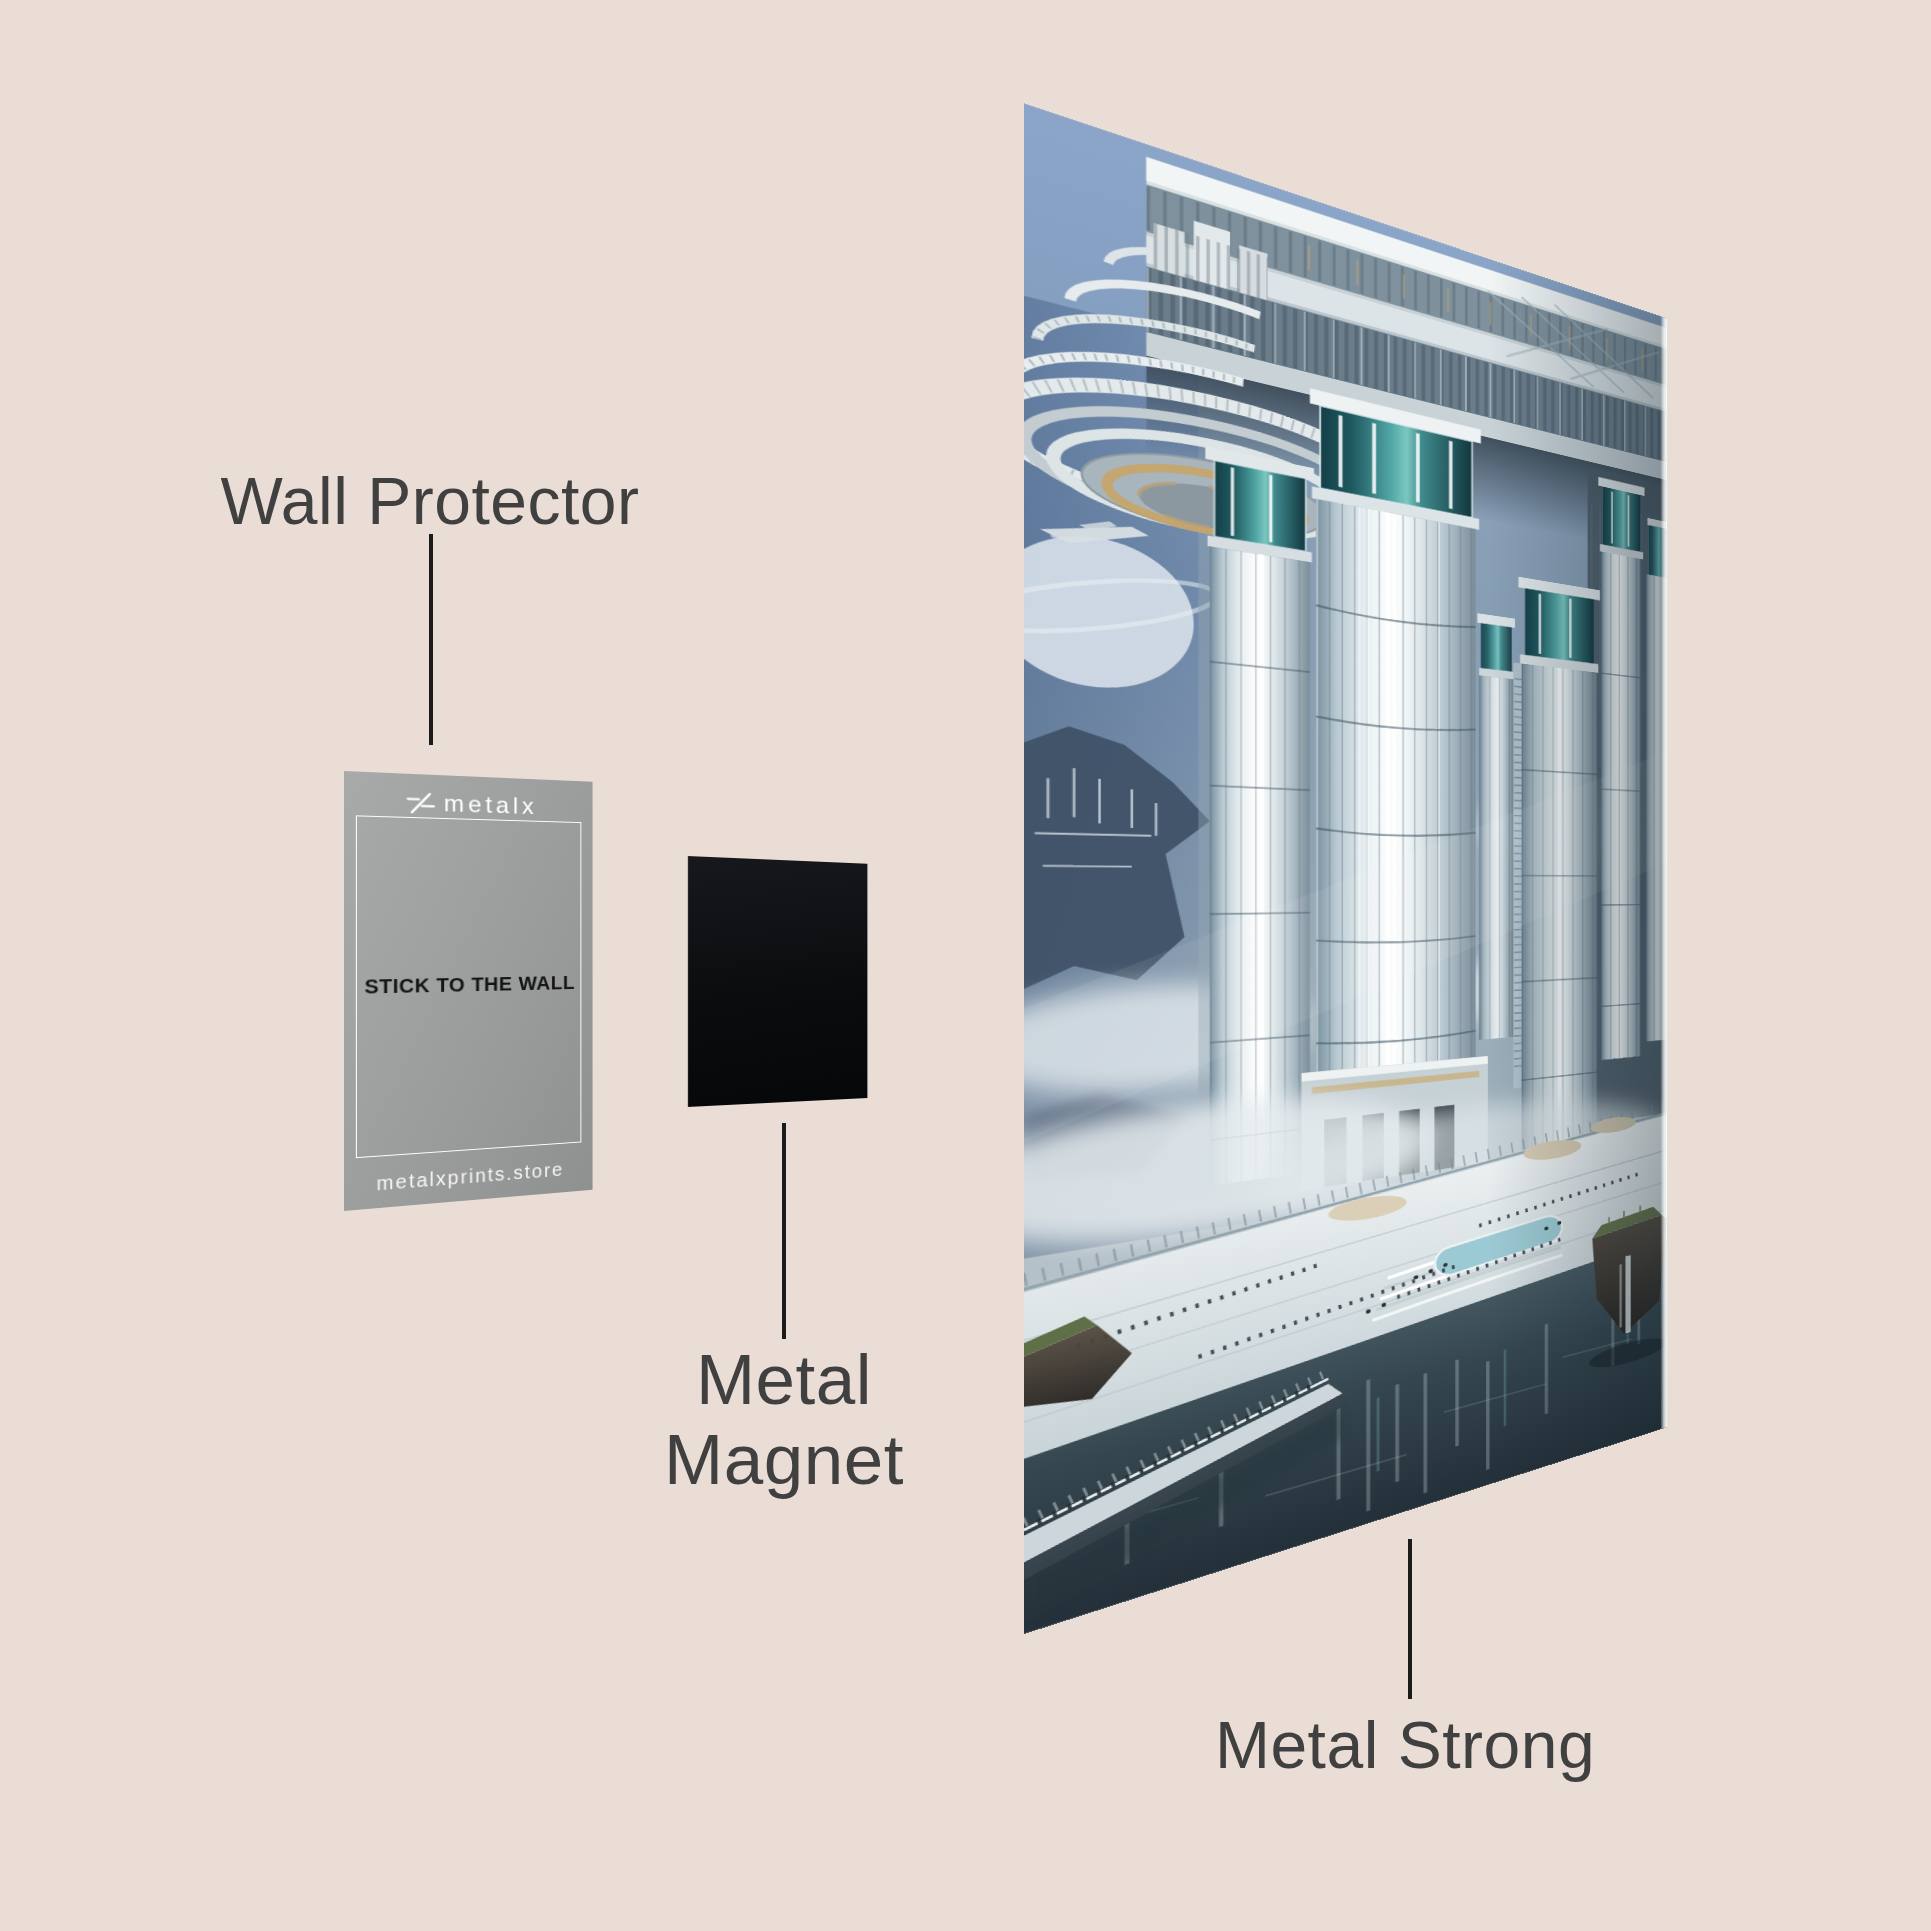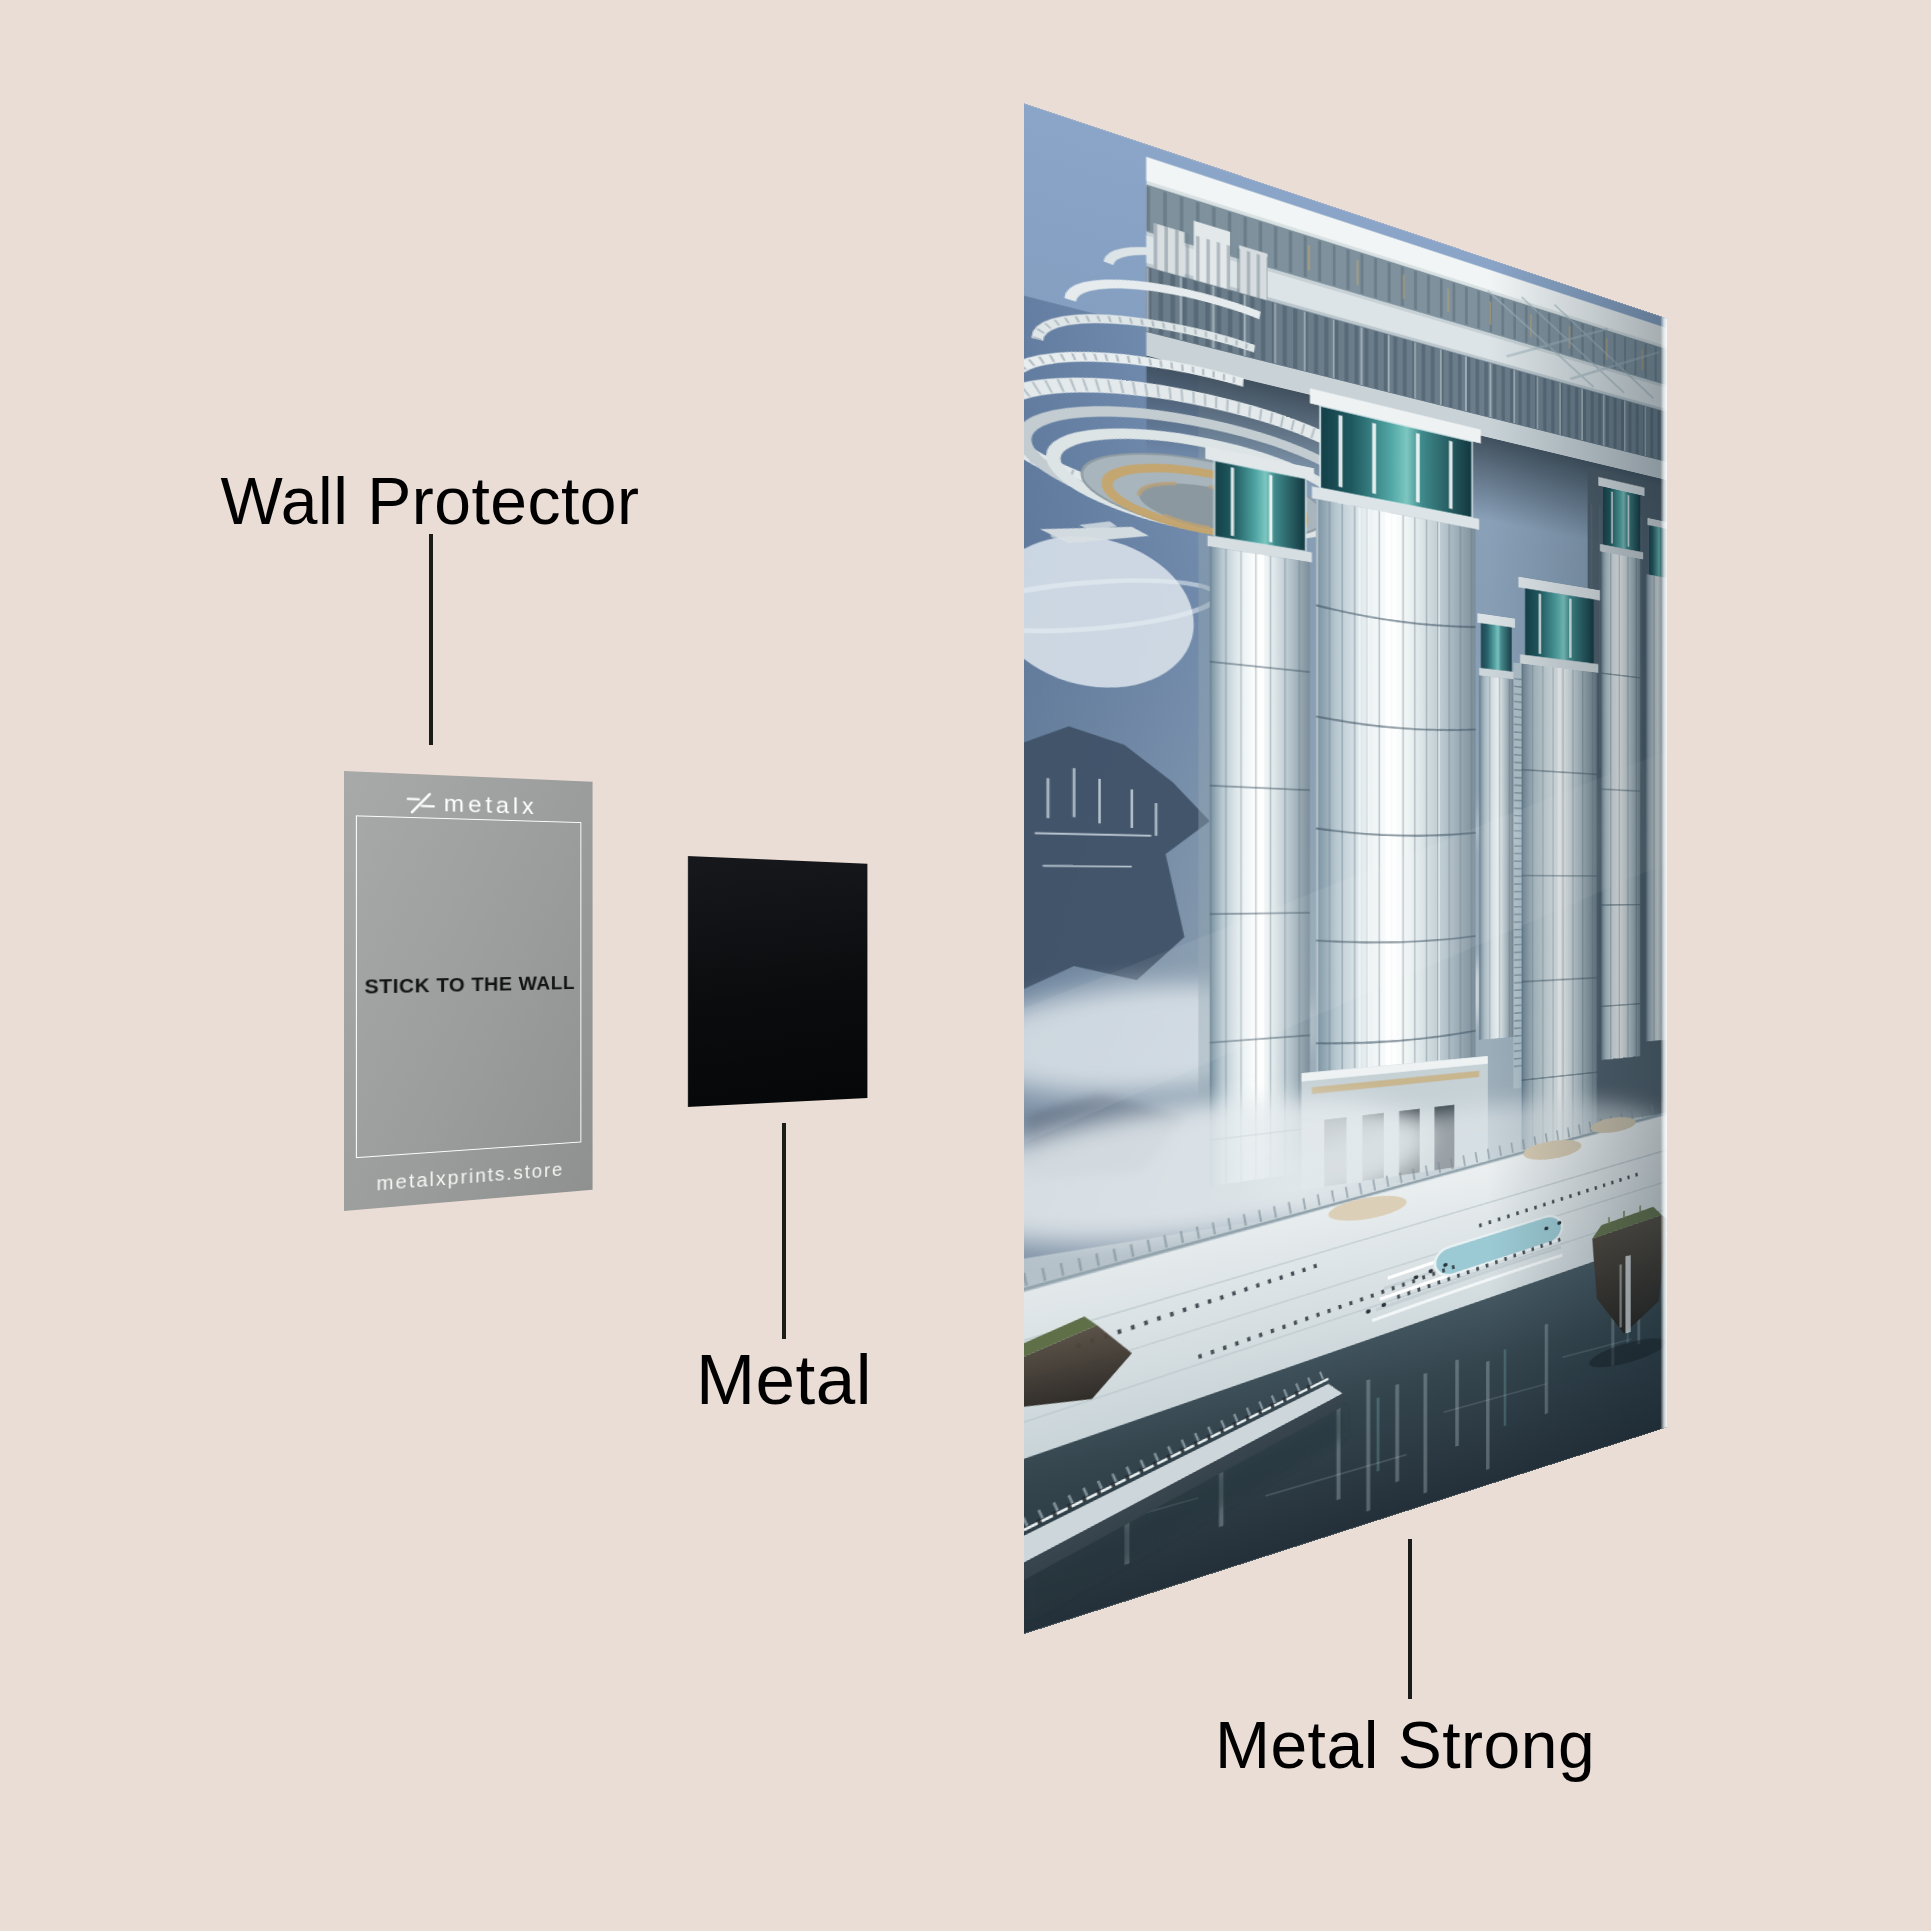--- a/index.html
+++ b/index.html
@@ -3,21 +3,21 @@
 <meta charset="utf-8">
 <style>
   html, body { margin:0; padding:0; }
   body {
     width:1931px; height:1931px; position:relative; overflow:hidden;
     background:#eaddd5;
     font-family:"Liberation Sans", sans-serif;
   }
   .label {
     position:absolute; transform:translateX(-50%);
-    color:#000000; font-size:66px; letter-spacing:0.5px;
+    color:#404040; font-size:66px; letter-spacing:0.5px;
     white-space:nowrap; text-align:center; line-height:1.12;
   }
   .label-two-line { font-size:71px; }
   .connector { position:absolute; width:3.9px; background:#1b1b19; }
   .t3d { position:absolute; transform-origin:0 0; }
 
   
   .card {
     width:247px; height:440px; position:relative;
     background:linear-gradient(115deg,#a8aaa9 0%,#9b9d9c 55%,#8f9190 100%);
@@ -73,20 +73,21 @@
     </div>
   </div>
 
   <div class="t3d" style="left:687px; top:856px; width:180px; height:251px;
        transform:matrix3d(1.0744,0.0462,0,0.0004, 0,1,0,0, 0,0,1,0, 0,0,0,1);">
     <div class="magnet"></div>
   </div>
   <div class="connector" style="left:782px; top:1123px; height:216px;"></div>
   <div class="label label-two-line" style="left:784px; top:1340px;">
     <div>Metal</div>
+    <div>Magnet</div>
   </div>
 
   <div class="t3d" style="left:1022px; top:103px; width:637px; height:1535px;
        transform:matrix3d(1.3961,0.4671,0,0.000598, 0,0.9975,0,0, 0,0,1,0, 2,0,0,1);">
     <svg class="poster-svg" width="637" height="1535" viewBox="0 0 660 1590">
       <defs>
         <linearGradient id="sky" x1="0" y1="0" x2="0" y2="1">
           <stop offset="0" stop-color="#8aa5c8"></stop>
             <stop offset=".3" stop-color="#7e97b8"></stop>
           <stop offset=".55" stop-color="#93a7b8"></stop>

